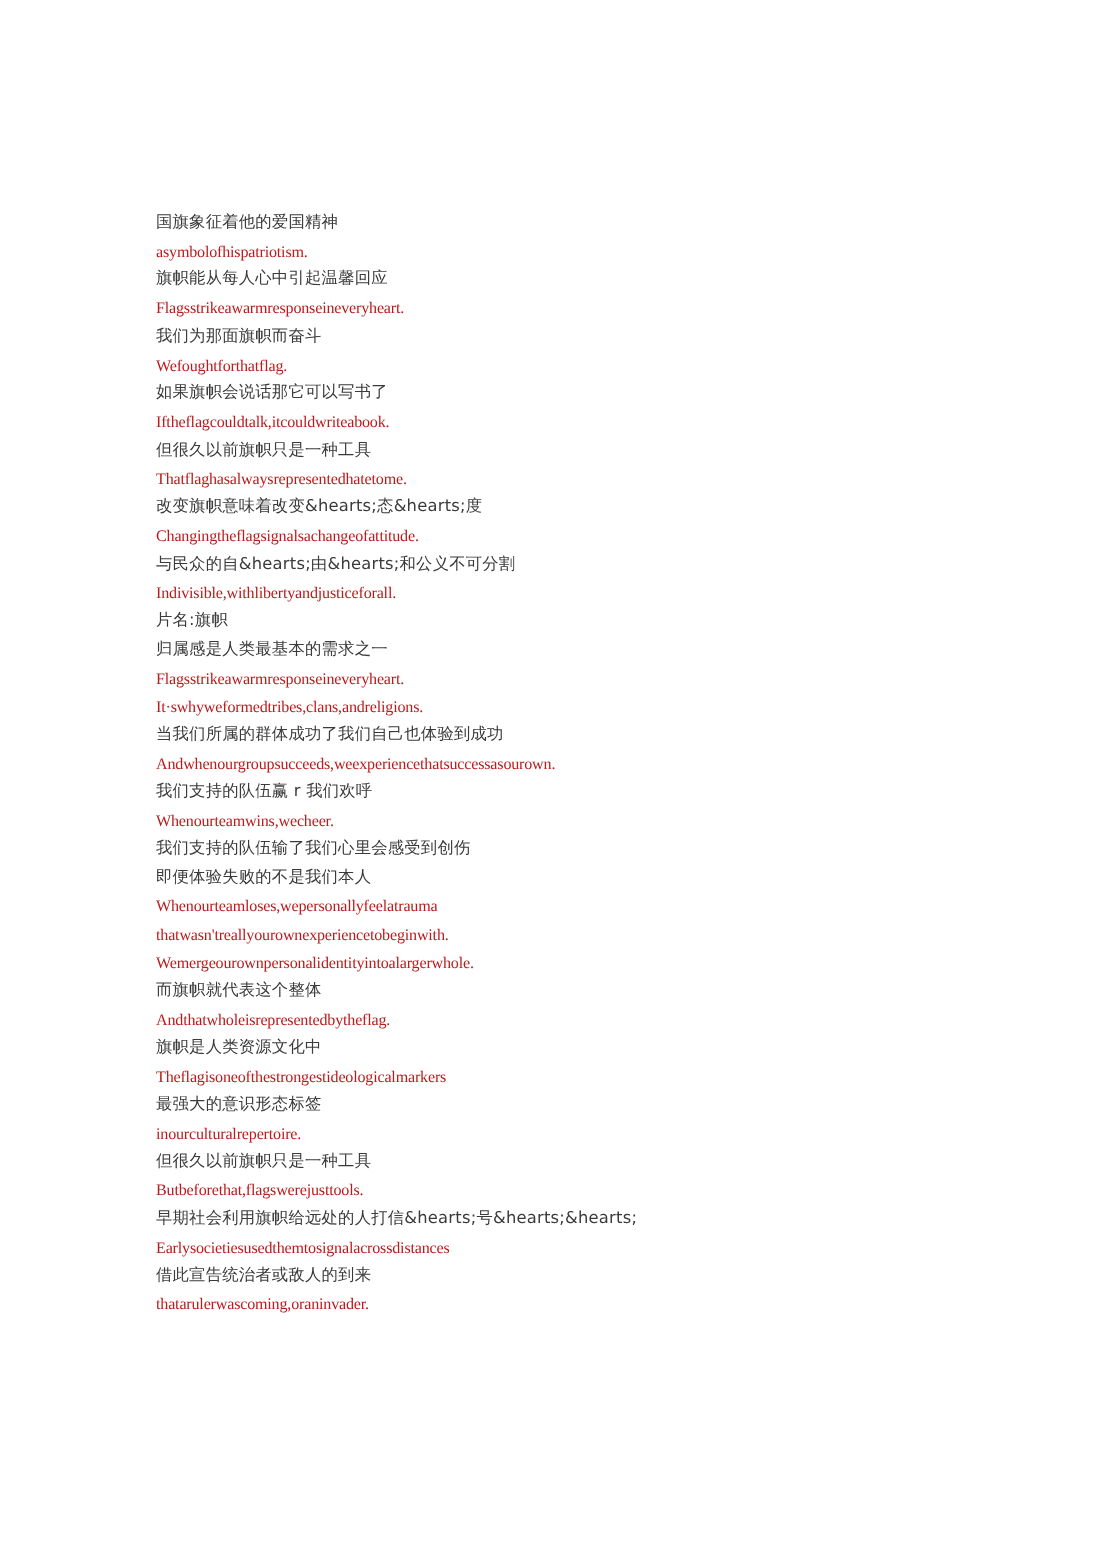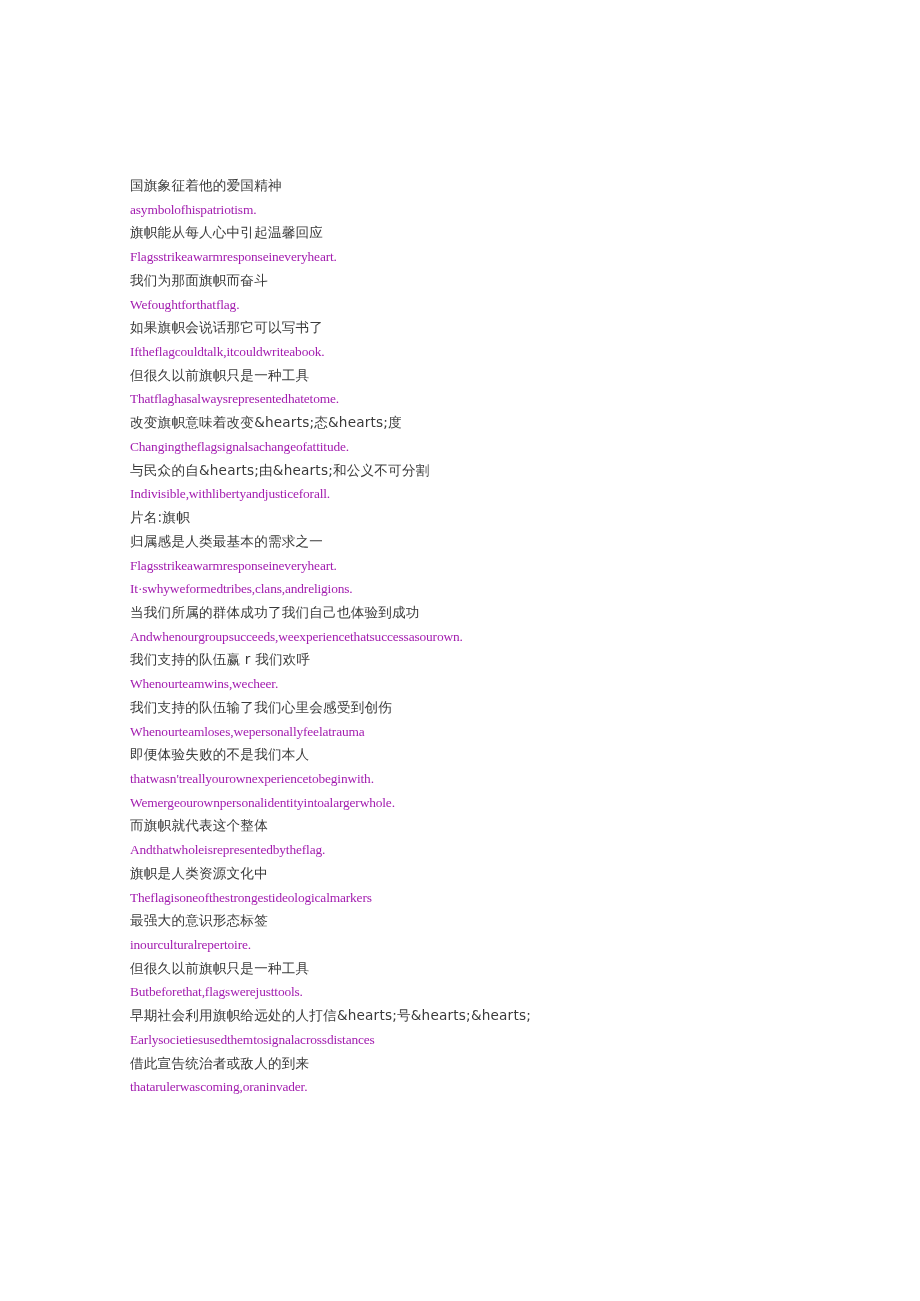--- a/index.html
+++ b/index.html
@@ -47,21 +47,21 @@
   .line.cjk {
     font-size: 13.6px;
     color: #3a3a3a;
     font-family: "DejaVu Sans", "Liberation Sans", sans-serif;
     letter-spacing: 0.2px;
   }
 
   
   .line.latin {
     font-size: 13.4px;
-    color: #a21caf;
+    color: #b91c1c;
     font-family: "Liberation Serif", "DejaVu Serif", serif;
     letter-spacing: -0.15px;
   }
 </style>
 </head>
 <body>
 
 <div class="page">
   <div class="text-block" id="text-block">
       <span class="line cjk">国旗象征着他的爱国精神</span>
@@ -80,22 +80,22 @@
       <span class="line latin">Indivisible,withlibertyandjusticeforall.</span>
       <span class="line cjk">片名:旗帜</span>
       <span class="line cjk">归属感是人类最基本的需求之一</span>
       <span class="line latin">Flagsstrikeawarmresponseineveryheart.</span>
       <span class="line latin">It·swhyweformedtribes,clans,andreligions.</span>
       <span class="line cjk">当我们所属的群体成功了我们自己也体验到成功</span>
       <span class="line latin">Andwhenourgroupsucceeds,weexperiencethatsuccessasourown.</span>
       <span class="line cjk">我们支持的队伍赢 r 我们欢呼</span>
       <span class="line latin">Whenourteamwins,wecheer.</span>
       <span class="line cjk">我们支持的队伍输了我们心里会感受到创伤</span>
+      <span class="line cjk">即便体验失败的不是我们本人</span>
       <span class="line latin">Whenourteamloses,wepersonallyfeelatrauma</span>
-      <span class="line cjk">即便体验失败的不是我们本人</span>
       <span class="line latin">thatwasn'treallyourownexperiencetobeginwith.</span>
       <span class="line latin">Wemergeourownpersonalidentityintoalargerwhole.</span>
       <span class="line cjk">而旗帜就代表这个整体</span>
       <span class="line latin">Andthatwholeisrepresentedbytheflag.</span>
       <span class="line cjk">旗帜是人类资源文化中</span>
       <span class="line latin">Theflagisoneofthestrongestideologicalmarkers</span>
       <span class="line cjk">最强大的意识形态标签</span>
       <span class="line latin">inourculturalrepertoire.</span>
       <span class="line cjk">但很久以前旗帜只是一种工具</span>
       <span class="line latin">Butbeforethat,flagswerejusttools.</span>

